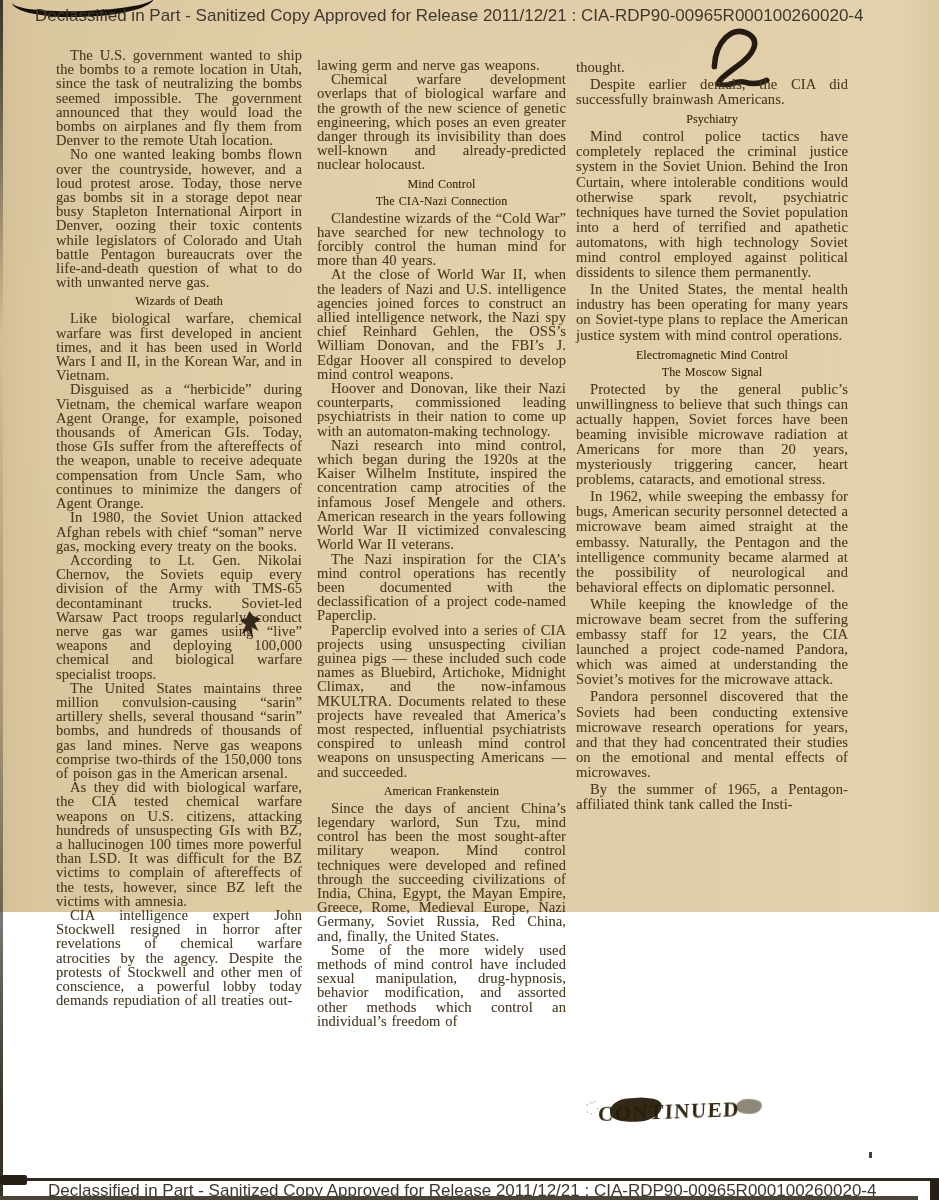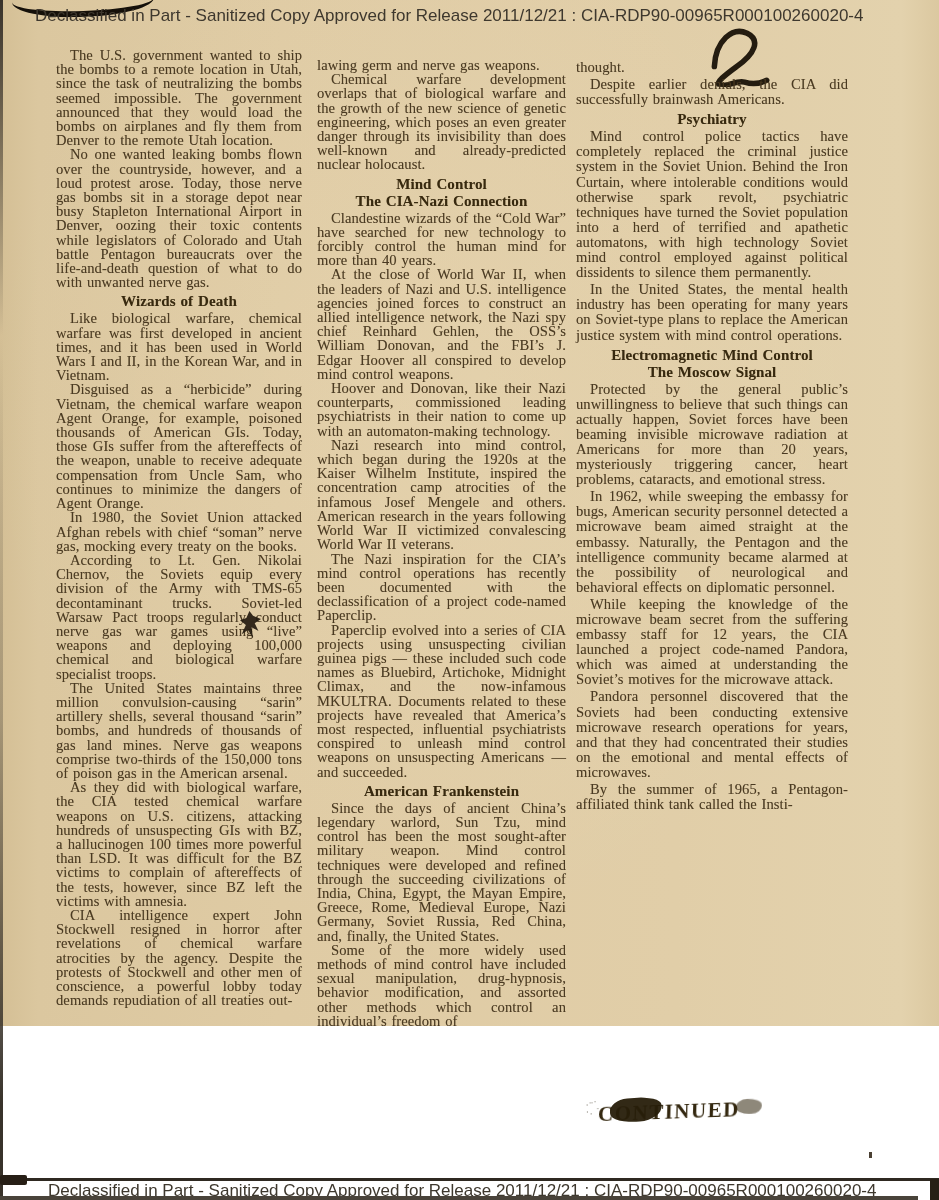--- a/index.html
+++ b/index.html
@@ -1,18 +1,18 @@
 <!DOCTYPE html>
 <html><head>
 <meta charset="utf-8">
 <style>
   html,body{margin:0;padding:0;}
   body{width:939px;height:1200px;overflow:hidden;position:relative;
        font-family:"Liberation Serif",serif;}
-  .page{position:absolute;inset:0;width:939px;height:1026px;
+  .page{position:absolute;inset:0;width:939px;height:912px;
     background:
       radial-gradient(ellipse at 45% 40%, rgba(255,242,214,0.12), rgba(0,0,0,0) 62%),
       linear-gradient(90deg,#d4bf95 0%,#dbc79f 4%,#dfcba4 30%,#e1cea8 72%,#e3d2ad 96%,#dbc8a0 100%);}
   
   .edge-left{position:absolute;left:0;top:0;width:3px;height:1200px;
     background:linear-gradient(#38322a,#47413700 28%,#47413755 60%,#38322a 92%);}
   .arc{position:absolute;left:12px;top:-17px;width:142px;height:28px;
     border-bottom:6px solid #151009;border-radius:50%;transform:rotate(-2deg);}
   .scanline-bottom{position:absolute;left:0;top:1178px;width:939px;height:2.5px;background:#2f2921;}
   .scanline-bottom-blob{position:absolute;left:0;top:1175px;width:27px;height:10px;background:#271f16;border-radius:2px;}
@@ -28,21 +28,21 @@
   
   .col{position:absolute;color:#4a3a22;font-size:14.5px;line-height:14.2px;
     text-align:justify;letter-spacing:.1px;word-spacing:1px;
     text-shadow:.2px .2px 0 rgba(70,52,24,.30);}
   .col1{left:56px;top:48px;width:246px;}
   .col2{left:317px;top:58px;width:249px;}
   .col3{left:576px;top:60px;width:272px;line-height:15.1px;}
   .col p{margin:0;text-indent:14px;}
   .col3 p{margin:0 0 2px 0;}
   .col p.cont{text-indent:0;}
-  .head{margin:5px 0 2px;text-align:center;font-weight:700;font-size:15px;
+  .head{margin:5px 0 2px;text-align:center;font-weight:400;font-size:12px;
     color:#37290f;text-indent:0;line-height:15px;}
   .head.sub{margin-top:1px;}
   
   .smudge{position:absolute;left:240px;top:611px;width:21px;height:27px;background:#241b10;opacity:.92;
     clip-path:polygon(45% 0,62% 18%,100% 30%,70% 45%,88% 74%,55% 60%,62% 100%,38% 70%,8% 86%,28% 52%,0 34%,30% 26%);}
   
   .stamp{position:absolute;left:588px;top:1095px;width:200px;height:36px;transform:rotate(-2deg);}
   .stamp-text{position:absolute;left:10px;top:4px;font-family:"Liberation Serif",serif;
     font-weight:700;font-size:21px;letter-spacing:1.5px;color:#33270f;
     filter:blur(.35px);transform:skewX(-4deg);}

